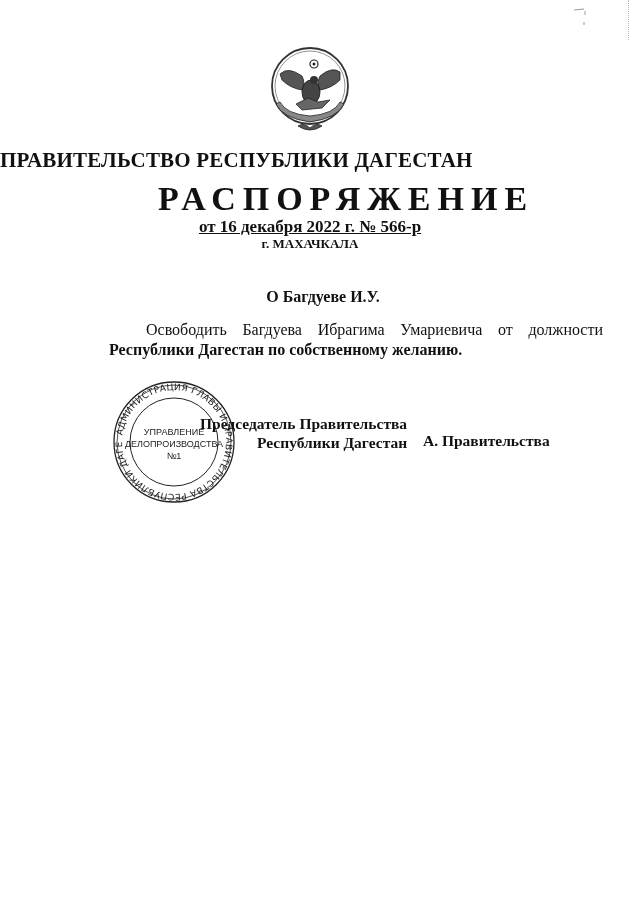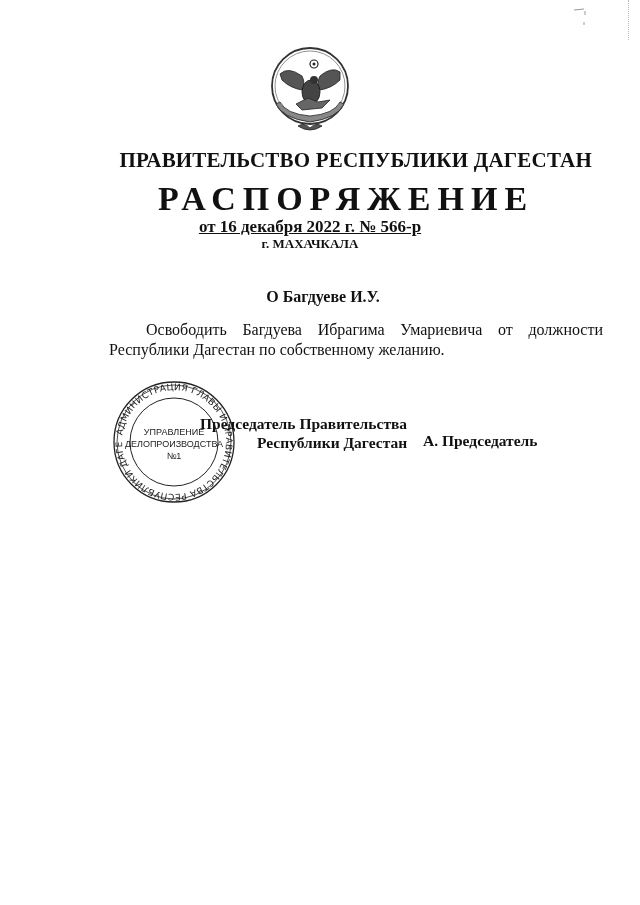--- a/index.html
+++ b/index.html
@@ -1,33 +1,33 @@
 <!DOCTYPE html>
 <html><head>
 <meta charset="utf-8">
 <style>
   html, body { margin:0; padding:0; background:#ffffff; }
   body { width:640px; height:905px; position:relative; overflow:hidden;
          font-family:"Liberation Serif","DejaVu Serif",serif; color:#111; }
   .emblem { position:absolute; left:262px; top:44px; width:96px; height:92px; }
-  .gov { position:absolute; left:0; width:592px; top:148px; text-align:right;
+  .gov { position:absolute; left:0; width:592px; top:148px; text-align:left;
          font-weight:bold; font-size:21px; letter-spacing:0.2px; }
   .title { position:absolute; left:0; width:620px; top:180px; text-align:center;
            font-weight:bold; font-size:34px; letter-spacing:7px;padding-left:36px; }
   .date { position:absolute; left:0; width:620px; top:217px; text-align:center;
           font-weight:bold; font-size:17px;text-decoration:underline; }
   .city { position:absolute; left:0; width:620px; top:236px; text-align:center;
           font-weight:bold; font-size:13px; }
   .subject { position:absolute; left:0; width:646px; top:288px; text-align:center;
              font-weight:bold; font-size:16px; }
   .body { position:absolute; left:81px; width:494px; top:320px; font-size:16px;
           line-height:20px; text-align:justify; text-align-last:left;margin-left:28px; }
   .body .l1 { display:block; text-indent:37px; text-align:justify; text-align-last:justify; }
   .body .l2 { display:block; text-align:justify; text-align-last:justify; }
-  .body .l3 { display:block; }
+  .body .l3 { display:block;font-weight:bold; }
   .sign-pos { position:absolute; left:200px; top:414px; font-weight:bold; font-size:15.5px; line-height:19px;text-align:right; }
   .sign-name { position:absolute; left:423px; top:432px; font-weight:bold; font-size:15.5px; }
   .stamp { position:absolute; left:107px; top:381px; width:134px; height:122px; }
   .corner { position:absolute; left:572px; top:4px; width:40px; height:30px; }
   .edge { position:absolute; left:628px; top:0; width:1px; height:40px; border-left:1px dotted #bbb; }
 </style>
 </head>
 <body>
 
 <div class="corner">
@@ -79,13 +79,13 @@
     <text x="67" y="54" text-anchor="middle" font-family="Liberation Sans, sans-serif" font-size="9" fill="#222">УПРАВЛЕНИЕ</text>
     <text x="67" y="66" text-anchor="middle" font-family="Liberation Sans, sans-serif" font-size="9" fill="#222">ДЕЛОПРОИЗВОДСТВА</text>
     <text x="67" y="78" text-anchor="middle" font-family="Liberation Sans, sans-serif" font-size="9" fill="#222">№1</text>
   </svg>
 </div>
 
 <div class="sign-pos">
   <div>Председатель Правительства</div>
   <div>Республики Дагестан</div>
 </div>
-<div class="sign-name">А. Председатель</div>
+<div class="sign-name">А. Правительства</div>
 
 </body></html>

